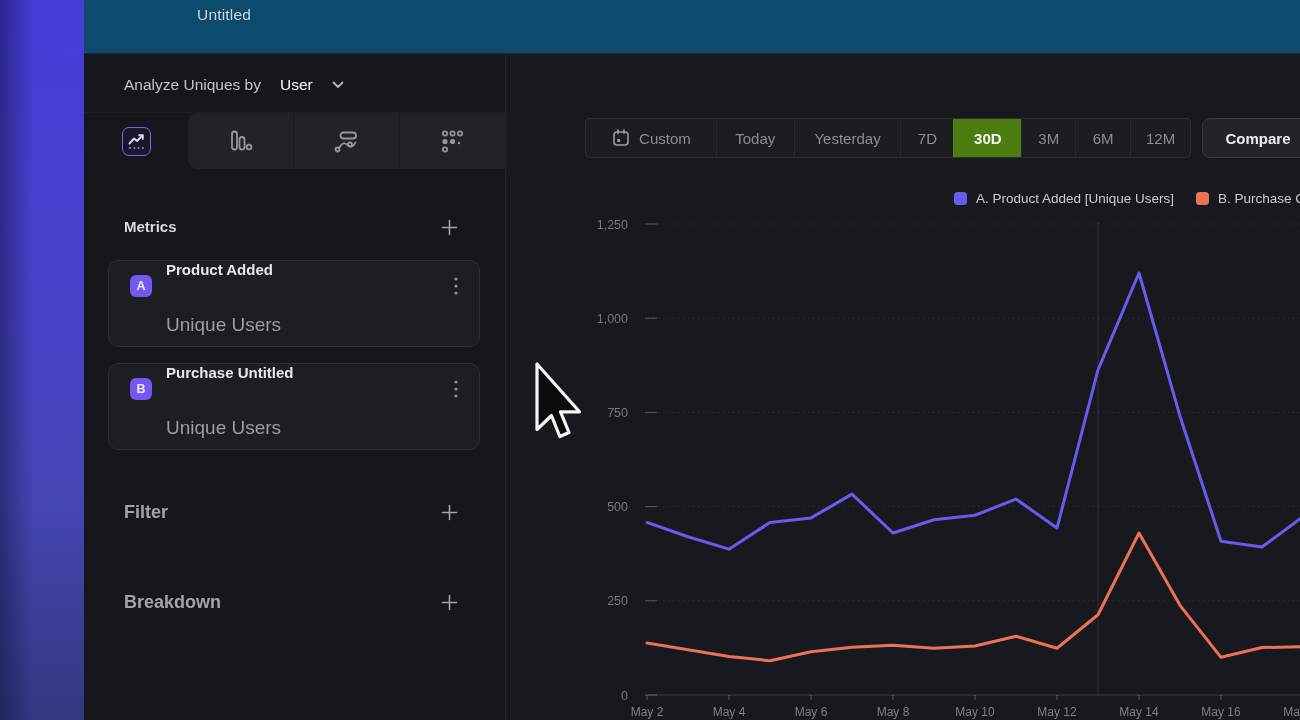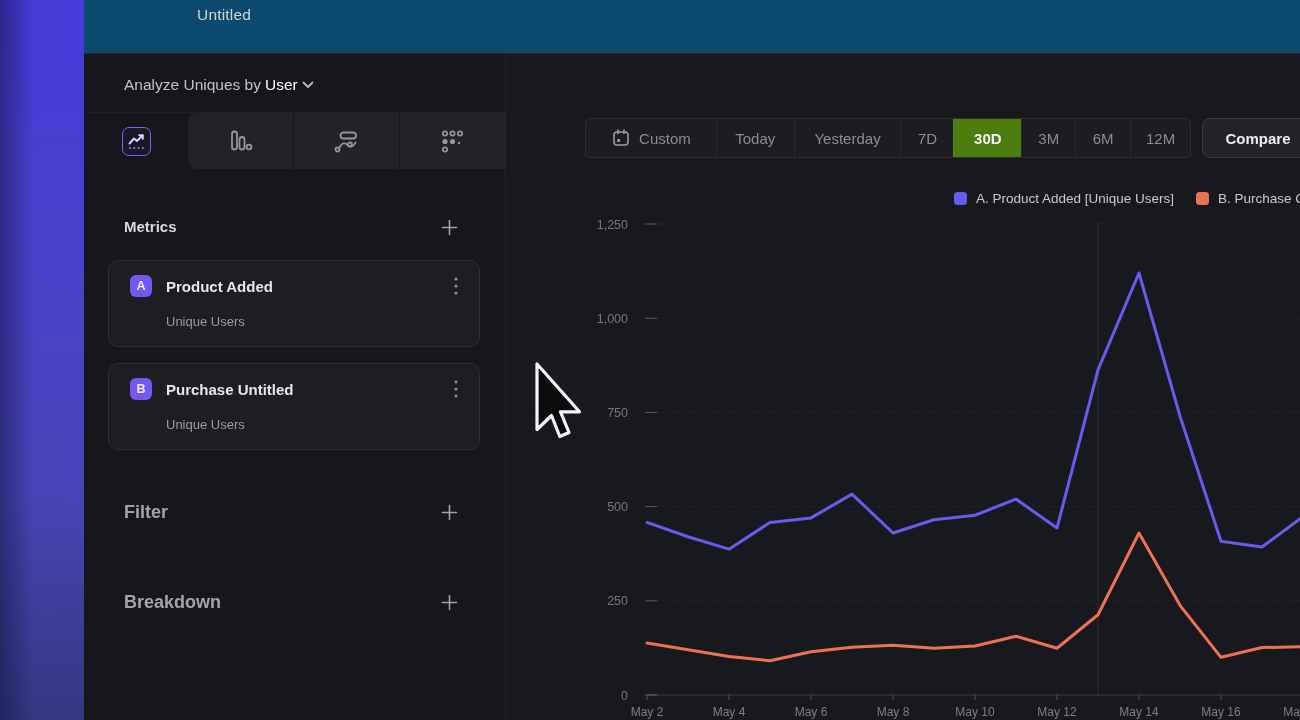--- a/index.html
+++ b/index.html
@@ -15,42 +15,42 @@
                       linear-gradient(0deg,rgba(10,12,40,.25),rgba(10,12,40,0) 30%); }
 
   .topbar { position:absolute; left:84px; top:0; width:1216px; height:53px; background:#0c4a6e; }
   .win-title { position:absolute; left:113px; top:6px; font-size:15.5px; color:#d3d4d8; letter-spacing:.2px; }
   .hdiv { position:absolute; left:84px; top:53px; width:1216px; height:1px; background:#26282e; }
 
   .panel { position:absolute; left:84px; top:54px; width:421px; height:666px; background:#16171c; }
   .vdiv  { position:absolute; left:505px; top:54px; width:1px; height:666px; background:#232529; }
   .canvas{ position:absolute; left:506px; top:54px; width:794px; height:666px; background:#18191e; }
 
-  .analyze-row { position:absolute; left:124px; top:75px; display:flex; align-items:center; gap:4px; height:20px; }
+  .analyze-row { position:absolute; left:124px; top:75px; display:flex; align-items:center; gap:19px; height:20px; }
   .analyze-label { font-size:15.5px; color:#c2c4c9; }
   .analyze-value { font-size:15.5px; color:#ffffff; font-weight:400; }
 
   .tabrow-div { position:absolute; left:84px; top:112px; width:421px; height:1px; background:#1e2025; }
   .tab-selected { position:absolute; left:122px; top:127px; width:29px; height:29px; border:1.6px solid #7c60f8;
                   border-radius:7px; background:#1a1826; display:flex; align-items:center; justify-content:center; }
   .tab-group { position:absolute; left:188px; top:113px; width:317px; height:56px; background:#212329;
                border-radius:9px 0 0 9px; display:flex; }
   .tab-seg { flex:1; display:flex; align-items:center; justify-content:center; }
   .tab-seg + .tab-seg { border-left:1px solid #17181d; }
 
   .metrics-header { position:absolute; left:124px; top:218px; font-size:15px; font-weight:700; color:#d9dadd; }
   .plus-btn { position:absolute; width:18px; height:18px; display:flex; align-items:center; justify-content:center; cursor:pointer; }
 
   .card { position:absolute; left:108px; width:372px; height:87px; background:#1c1e24;
           border:1px solid #2d2f36; border-radius:10px; }
   .card-badge { position:absolute; left:21px; top:14px; width:22px; height:22px; border-radius:6px;
                 background:#7557f2; color:#efeaff; font-size:12.5px; font-weight:700;
                 display:flex; align-items:center; justify-content:center; }
-  .card-title { position:absolute; left:57px; top:17px; font-size:15px; font-weight:600; color:#e6e7ea; }
-  .card-sub   { position:absolute; left:57px; top:53px; font-size:13px; color:#9b9da4; }
+  .card-title { position:absolute; left:57px; top:0; font-size:15px; font-weight:600; color:#e6e7ea; }
+  .card-sub   { position:absolute; left:57px; top:53px; font-size:19px; color:#9b9da4; }
   .kebab { position:absolute; right:16px; top:15px; width:14px; height:20px;
            display:flex; align-items:center; justify-content:center; cursor:pointer; }
 
   .section-label { position:absolute; left:124px; font-size:18px; font-weight:600; color:#a2a4ab; }
 
   .range-bar { position:absolute; left:585px; top:118px; width:606px; height:40px; background:#1b1d22;
                border:1px solid #2b2d33; border-radius:4px; display:flex; overflow:hidden; }
   .range-item { display:flex; align-items:center; justify-content:center; gap:8px;
                 font-size:15px; color:#8b8d93; cursor:pointer; }
   .range-item + .range-item { border-left:1px solid rgba(255,255,255,.06); }

